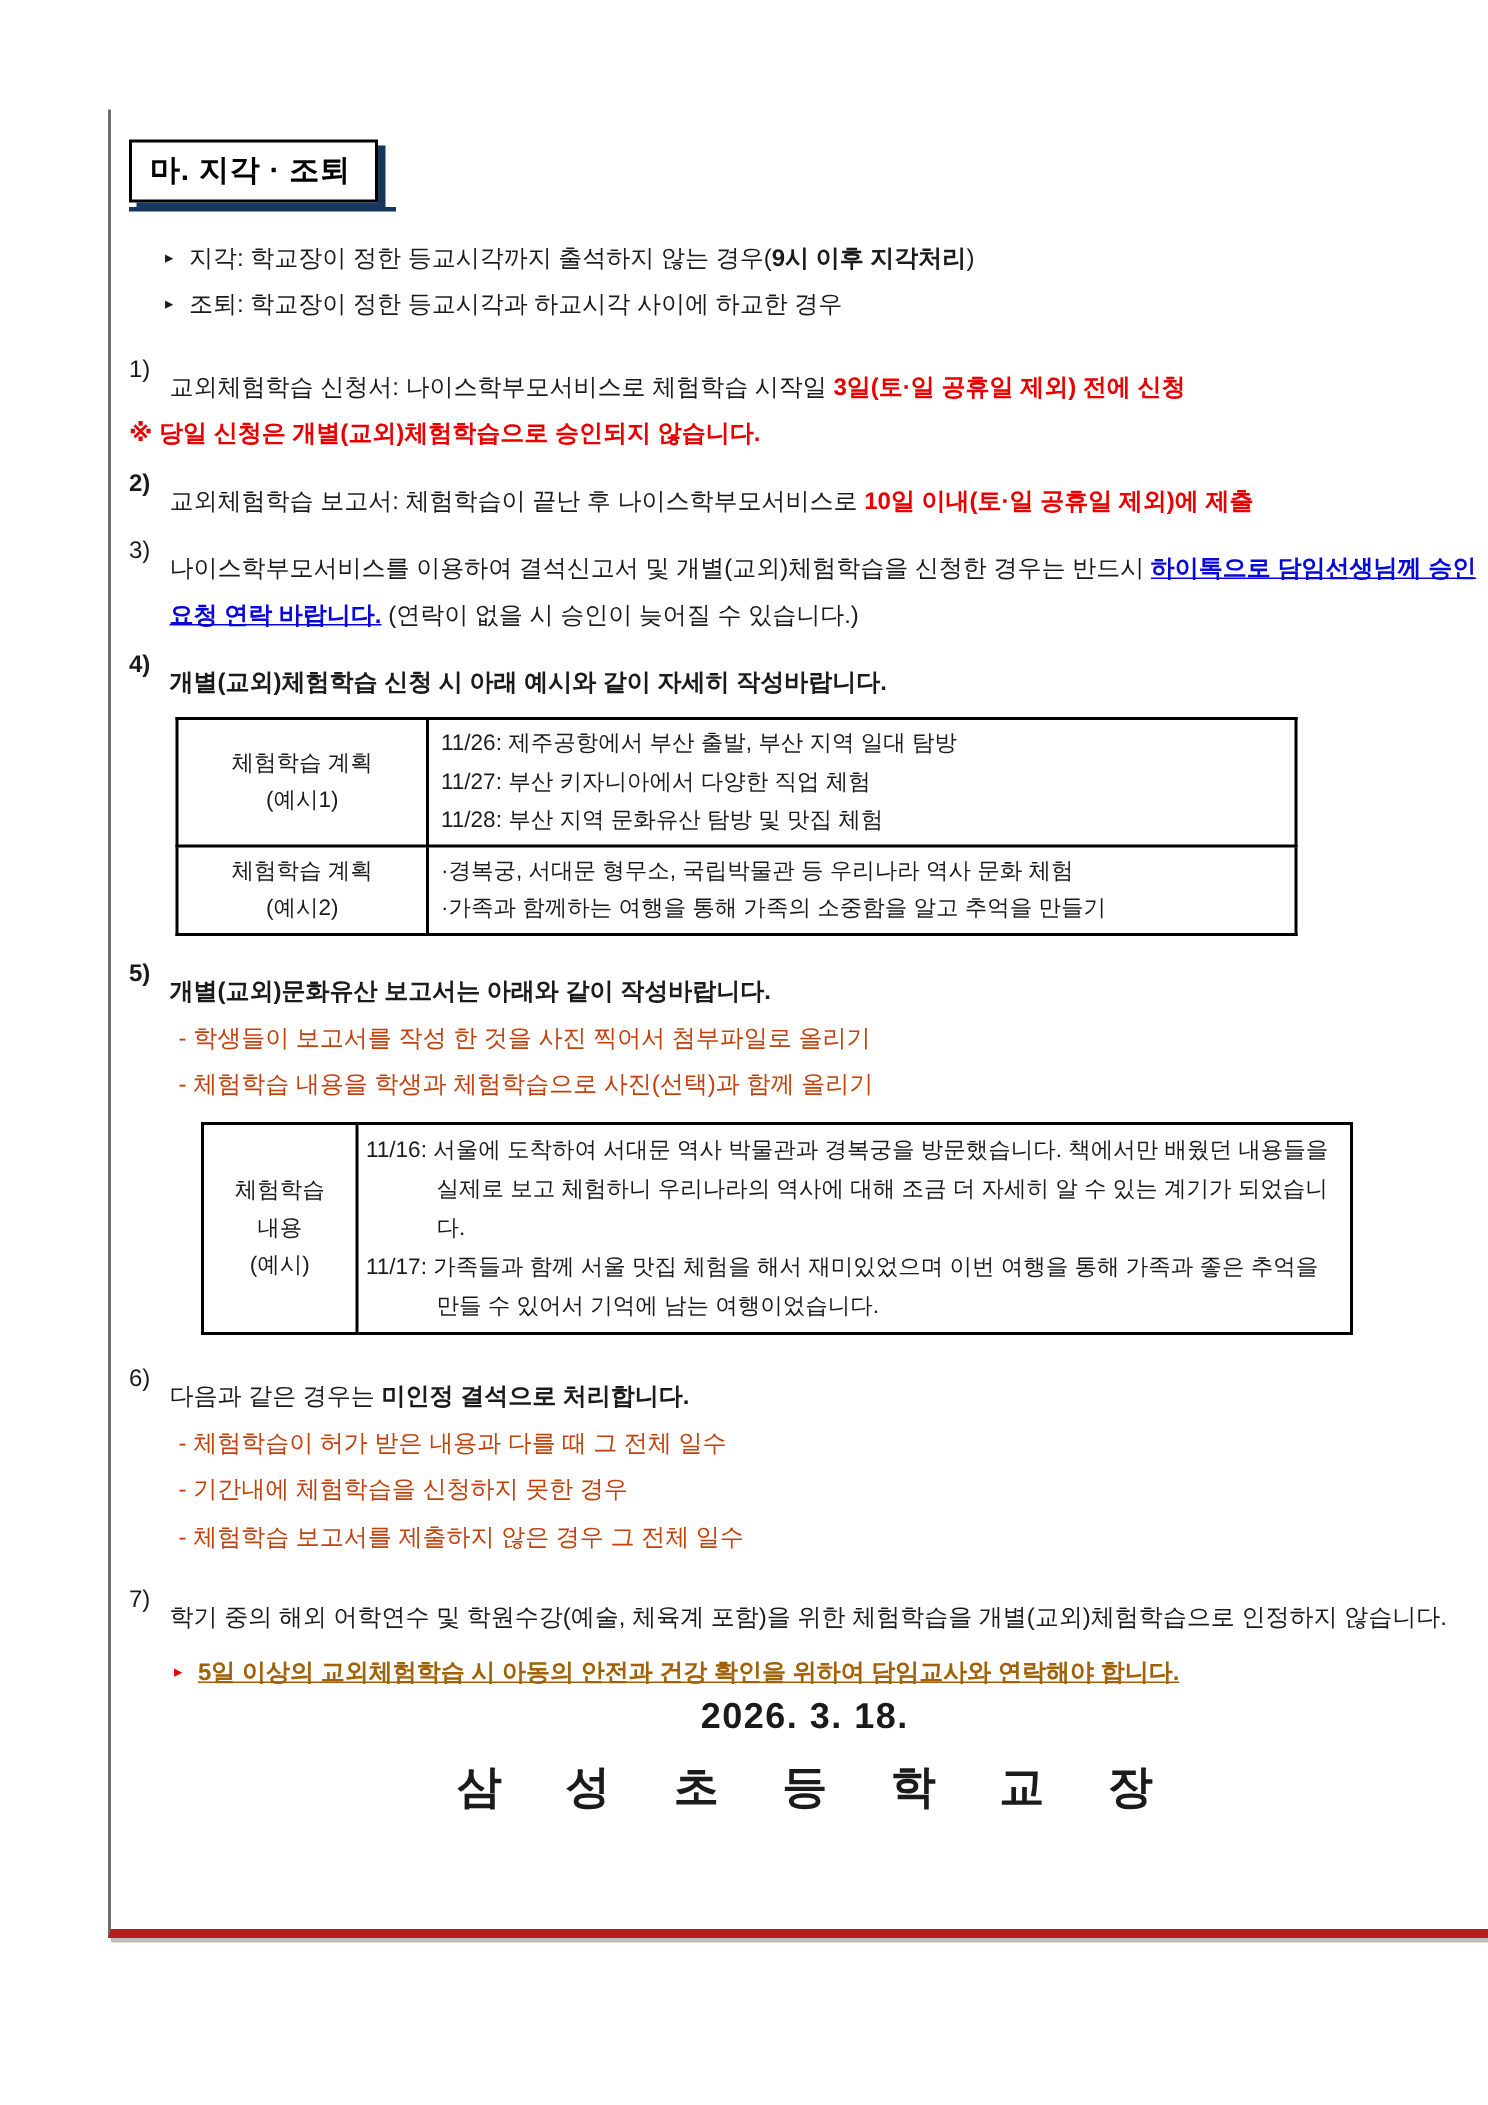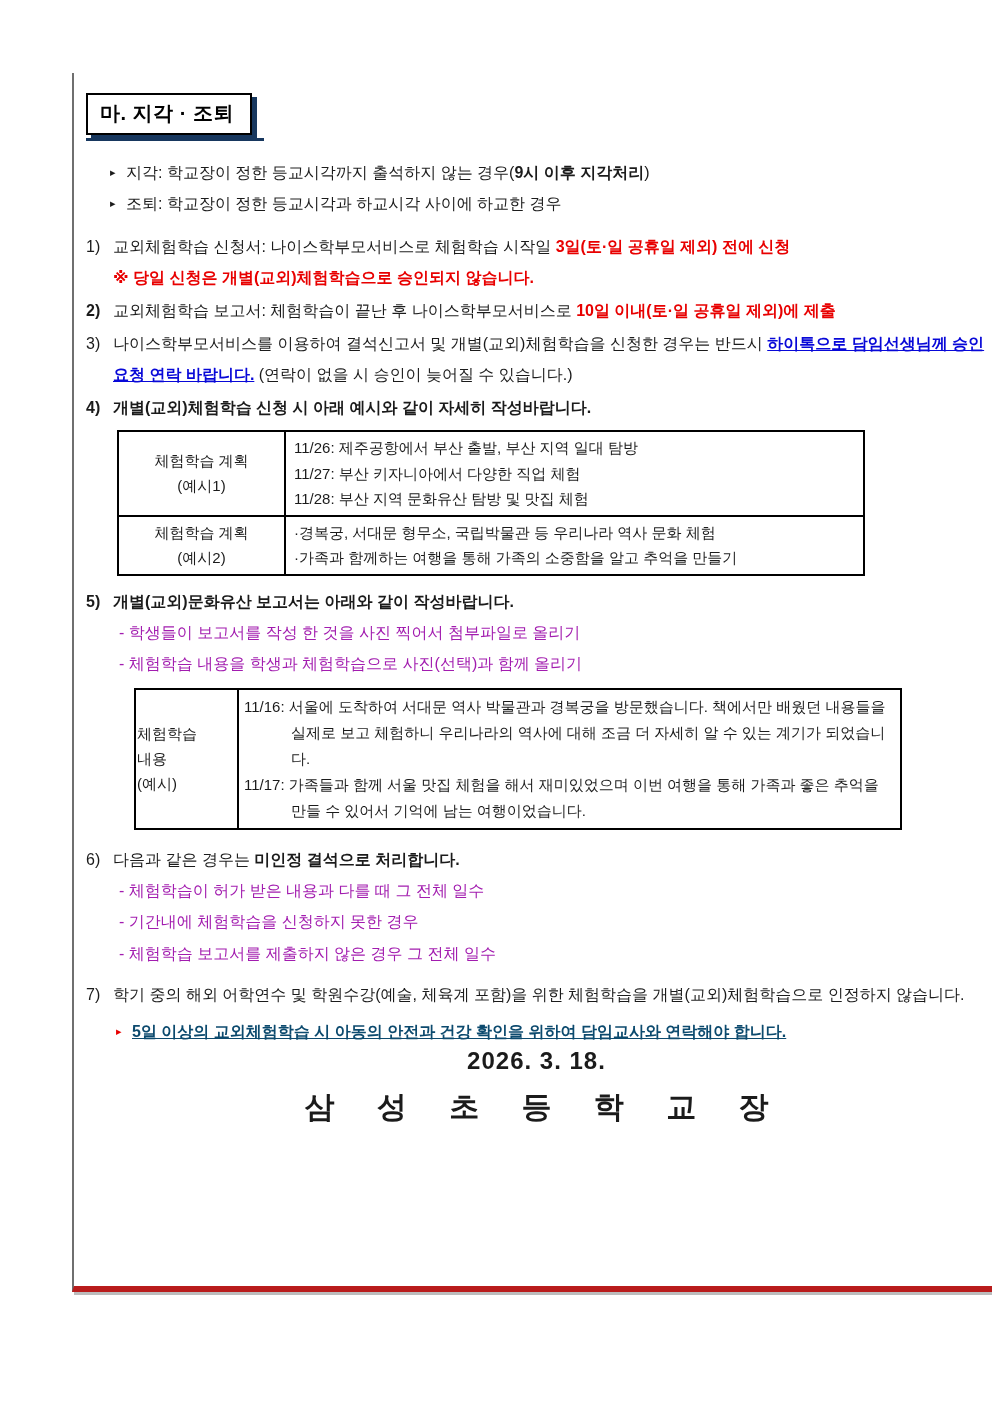--- a/index.html
+++ b/index.html
@@ -27,41 +27,41 @@
   }
   .sec2{margin-top:30px;}
   
   .tri-list{margin:16px 0 0 24px;}
   .tri-item{display:flex;font-size:16px;line-height:31px;}
   .tri{width:16px;flex:none;font-size:11px;color:#1b1b1b;}
   
   .num-item{display:flex;font-size:16px;line-height:31px;margin-top:2px;}
   .first-item{margin-top:12px;}
   .num{width:27px;flex:none;}
-  .nbody{flex:1;min-width:0;}
+  .nbody{flex:1;min-width:0;margin-top:12px;}
   .bold{font-weight:bold;}
   .red{color:#e80000;font-weight:bold;}
-  .blue{color:#a21caf;}
+  .blue{color:#c2410c;}
   .blue-bu{color:#0808d8;font-weight:bold;text-decoration:underline;}
-  .sub-note{margin-left:27px;font-size:16px;line-height:31px;}
+  .sub-note{font-size:16px;line-height:31px;}
   .dash-line{margin-left:33px;font-size:16px;line-height:31.5px;padding-left:14px;text-indent:-14px;}
   
   table{border-collapse:collapse;table-layout:fixed;}
   td{border:2px solid #000;vertical-align:middle;}
   .tbl1{width:748px;margin:7px 0 10px 31px;font-size:15px;}
   .tbl1 .lab{width:163px;text-align:center;line-height:25px;}
   .tbl1 .con{padding:3px 8px;line-height:25.5px;}
   .tbl2{width:768px;margin:8px 0 14px 48px;font-size:15px;}
-  .tbl2 .lab{width:99px;line-height:25px;}
+  .tbl2 .lab{width:99px;text-align:center;line-height:25px;}
   .tbl2 .con{padding:4px 5px;line-height:26px;}
   .entry{padding-left:47px;text-indent:-47px;}
   
   .red-note{display:flex;margin:6px 0 0 30px;font-size:16px;line-height:31px;}
   .red-note .tri{color:#e80000;}
-  .red-note .txt{color:#0c4a6e;font-weight:bold;text-decoration:underline;}
+  .red-note .txt{color:#a16207;font-weight:bold;text-decoration:underline;}
   
   .date{text-align:center;font-size:24px;font-weight:bold;letter-spacing:1px;}
   .signature{margin-top:12px;text-align:center;font-size:30px;font-weight:bold;letter-spacing:17px;text-indent:17px;}
 </style>
 </head>
 <body>
 
 <div class="frame">
 
   

